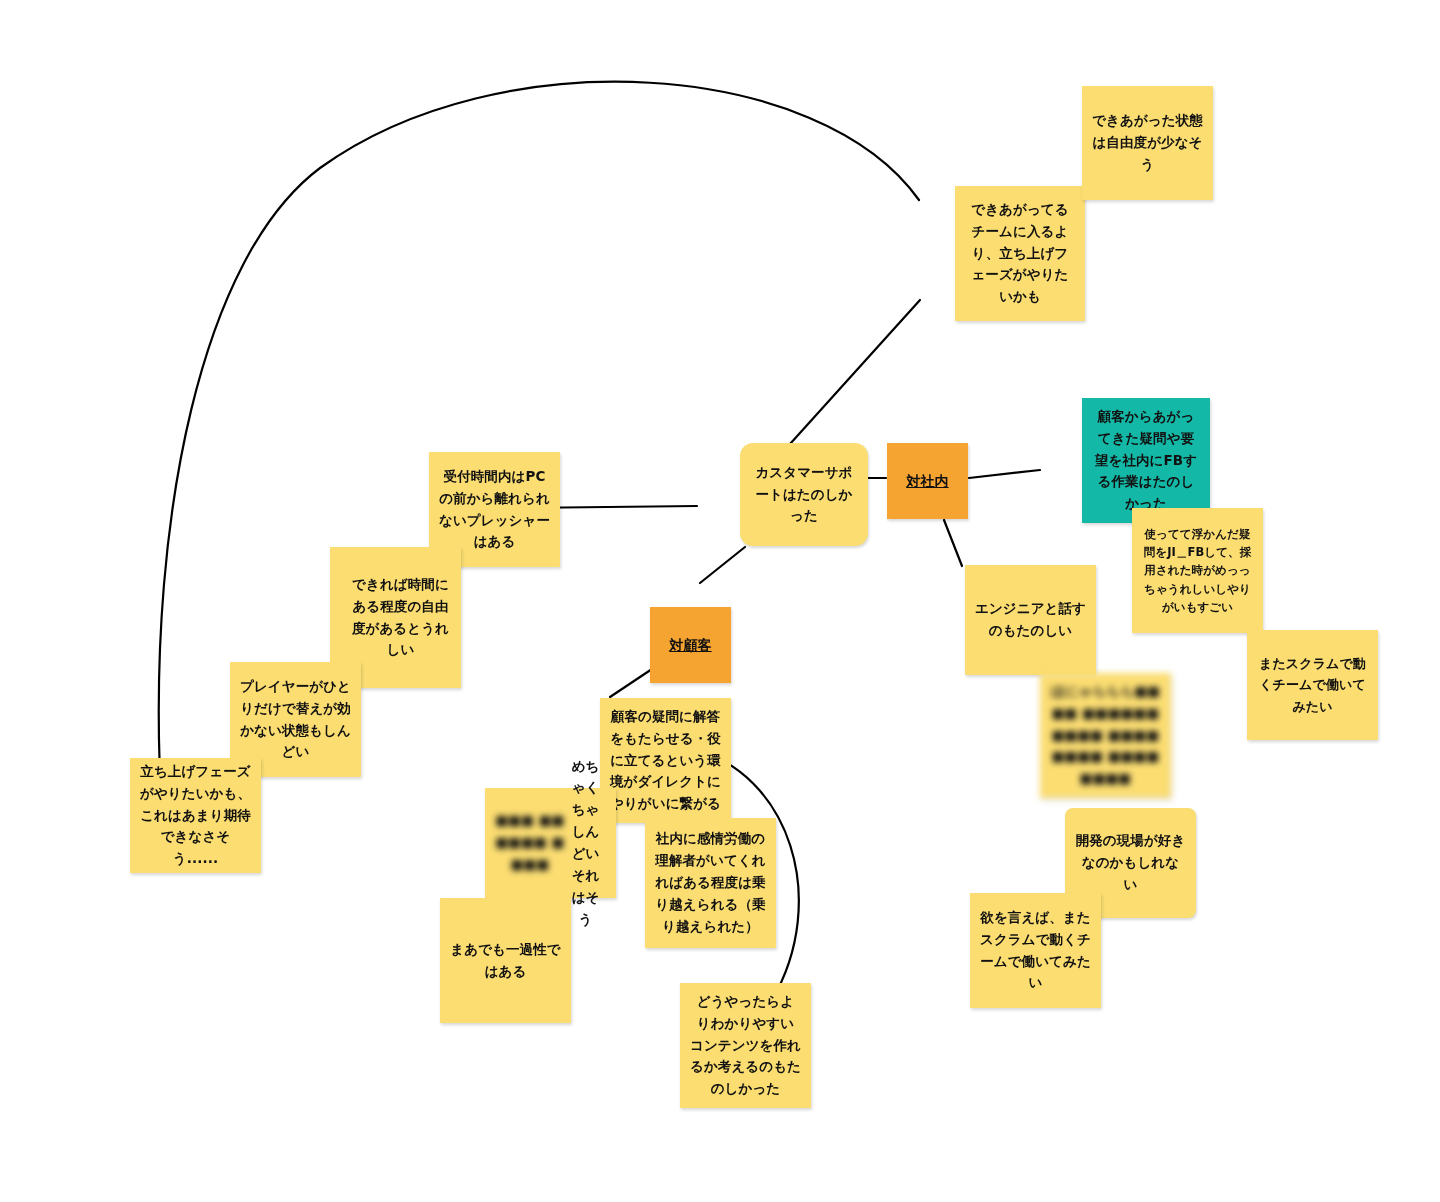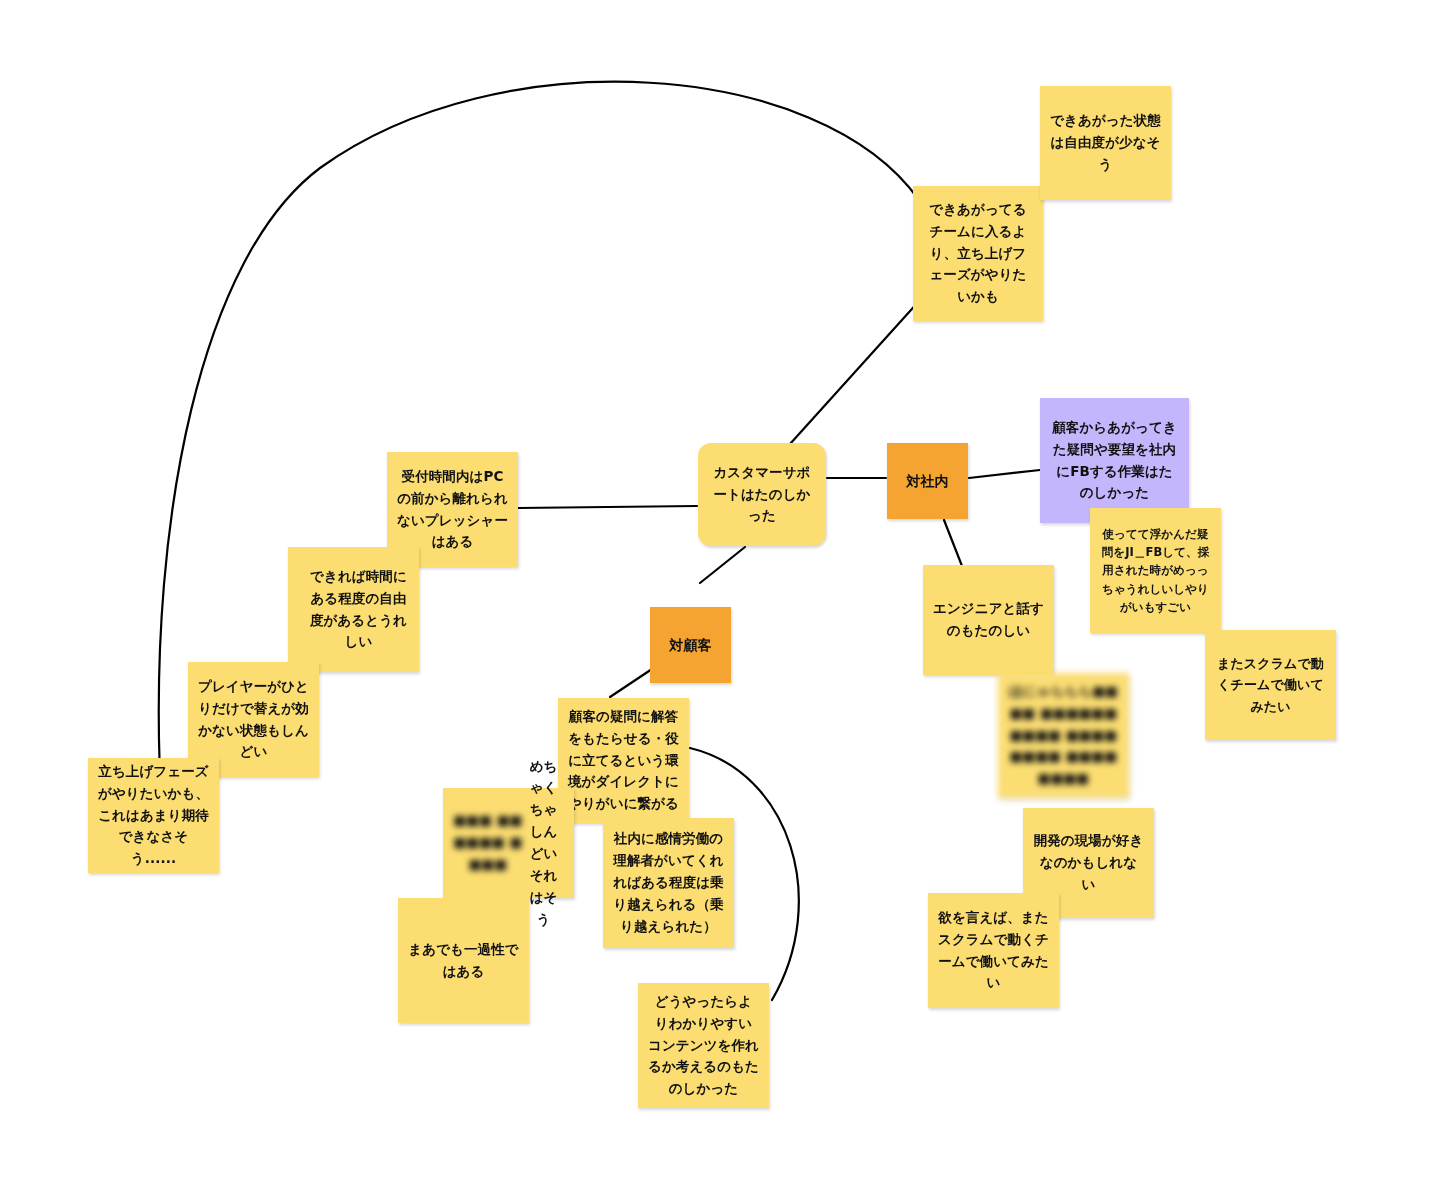--- a/index.html
+++ b/index.html
@@ -33,27 +33,27 @@
     padding: 8px 10px;
     font-size: 13.5px;
     line-height: 1.62;
     font-weight: 700;
     color: #111111;
     letter-spacing: 0.1px;
     word-break: break-all;
     box-shadow: 1px 2px 3px rgba(0,0,0,0.16);
     z-index: 5;
   }
-  .note.yellow { background: #fbdd72; }
+  .note.yellow { background: #fbdd72; margin-left: 42px; }
   .note.orange { background: #f5a431; }
   .note.blurred { filter: blur(3.4px); }
   .note .txt { display: block; width: 100%; }
   .note.small { font-size: 13px; }
   .note.tiny  { font-size: 11.5px; line-height: 1.6; }
-  .note.label { font-size: 14px; font-weight: 700; }
+  .note.label { font-size: 14px; font-weight: 700; text-decoration: underline; }
   .note.mixed .blurpart {
     filter: blur(3.4px);
   }
 </style>
 </head>
 <body>
 
 <div id="board">
 
   <svg id="edges" viewBox="0 0 1440 1202" width="1440" height="1202">
@@ -79,45 +79,45 @@
     </div>
     <div class="note yellow" style="left: 913px; top: 186px; width: 130px; height: 135px; background: rgb(251, 221, 114);">
       <span class="txt">できあがってるチームに入るより、立ち上げフェーズがやりたいかも</span>
     </div>
     <div class="note yellow" style="left: 1040px; top: 86px; width: 131px; height: 114px; background: rgb(251, 221, 114);">
       <span class="txt">できあがった状態は自由度が少なそう</span>
     </div>
     <div class="note yellow" style="left: 387px; top: 452px; width: 131px; height: 115px; background: rgb(251, 221, 114);">
       <span class="txt">受付時間内はPCの前から離れられないプレッシャーはある</span>
     </div>
-    <div class="note yellow" style="left: 288px; top: 547px; width: 131px; height: 125px; background: rgb(251, 221, 114); padding-left: 20px;">
+    <div class="note yellow" style="left: 288px; top: 547px; width: 131px; height: 141px; background: rgb(251, 221, 114); padding-left: 20px;">
       <span class="txt">できれば時間にある程度の自由度があるとうれしい</span>
     </div>
     <div class="note yellow" style="left: 188px; top: 662px; width: 131px; height: 115px; background: rgb(251, 221, 114);">
       <span class="txt">プレイヤーがひとりだけで替えが効かない状態もしんどい</span>
     </div>
     <div class="note yellow" style="left: 88px; top: 758px; width: 131px; height: 115px; background: rgb(251, 221, 114);">
       <span class="txt">立ち上げフェーズがやりたいかも、これはあまり期待できなさそう......</span>
     </div>
-    <div class="note yellow" style="left: 1040px; top: 398px; width: 149px; height: 125px; background: #c4b5fd;">
+    <div class="note yellow" style="left: 1040px; top: 398px; width: 128px; height: 125px; background: #14b8a6;">
       <span class="txt">顧客からあがってきた疑問や要望を社内にFBする作業はたのしかった</span>
     </div>
     <div class="note yellow tiny" style="left: 1090px; top: 508px; width: 131px; height: 125px; background: rgb(251, 221, 114);">
       <span class="txt">使ってて浮かんだ疑問をJI＿FBして、採用された時がめっっちゃうれしいしやりがいもすごい</span>
     </div>
     <div class="note yellow small" style="left: 1205px; top: 630px; width: 131px; height: 110px; background: rgb(251, 221, 114);">
       <span class="txt">またスクラムで動くチームで働いてみたい</span>
     </div>
     <div class="note yellow" style="left: 923px; top: 565px; width: 131px; height: 110px; background: rgb(251, 221, 114);">
       <span class="txt">エンジニアと話すのもたのしい</span>
     </div>
     <div class="note yellow blurred" style="left: 998px; top: 673px; width: 131px; height: 125px; background: rgb(251, 221, 114);">
       <span class="txt">ほにゃららら■■■■ ■■■■■■■■■■ ■■■■■■■■ ■■■■ ■■■■</span>
     </div>
-    <div class="note yellow" style="left: 1023px; top: 808px; width: 131px; height: 110px; background: rgb(251, 221, 114);">
+    <div class="note yellow" style="left: 1023px; top: 808px; width: 131px; height: 110px; background: rgb(251, 221, 114); border-radius: 8px;">
       <span class="txt">開発の現場が好きなのかもしれない</span>
     </div>
     <div class="note yellow" style="left: 928px; top: 893px; width: 131px; height: 115px; background: rgb(251, 221, 114);">
       <span class="txt">欲を言えば、またスクラムで動くチームで働いてみたい</span>
     </div>
     <div class="note yellow" style="left: 558px; top: 698px; width: 131px; height: 125px; background: rgb(251, 221, 114);">
       <span class="txt">顧客の疑問に解答をもたらせる・役に立てるという環境がダイレクトにやりがいに繋がる</span>
     </div>
     <div class="note yellow" style="left: 603px; top: 818px; width: 131px; height: 130px; background: rgb(251, 221, 114);">
       <span class="txt">社内に感情労働の理解者がいてくれればある程度は乗り越えられる（乗り越えられた）</span>

